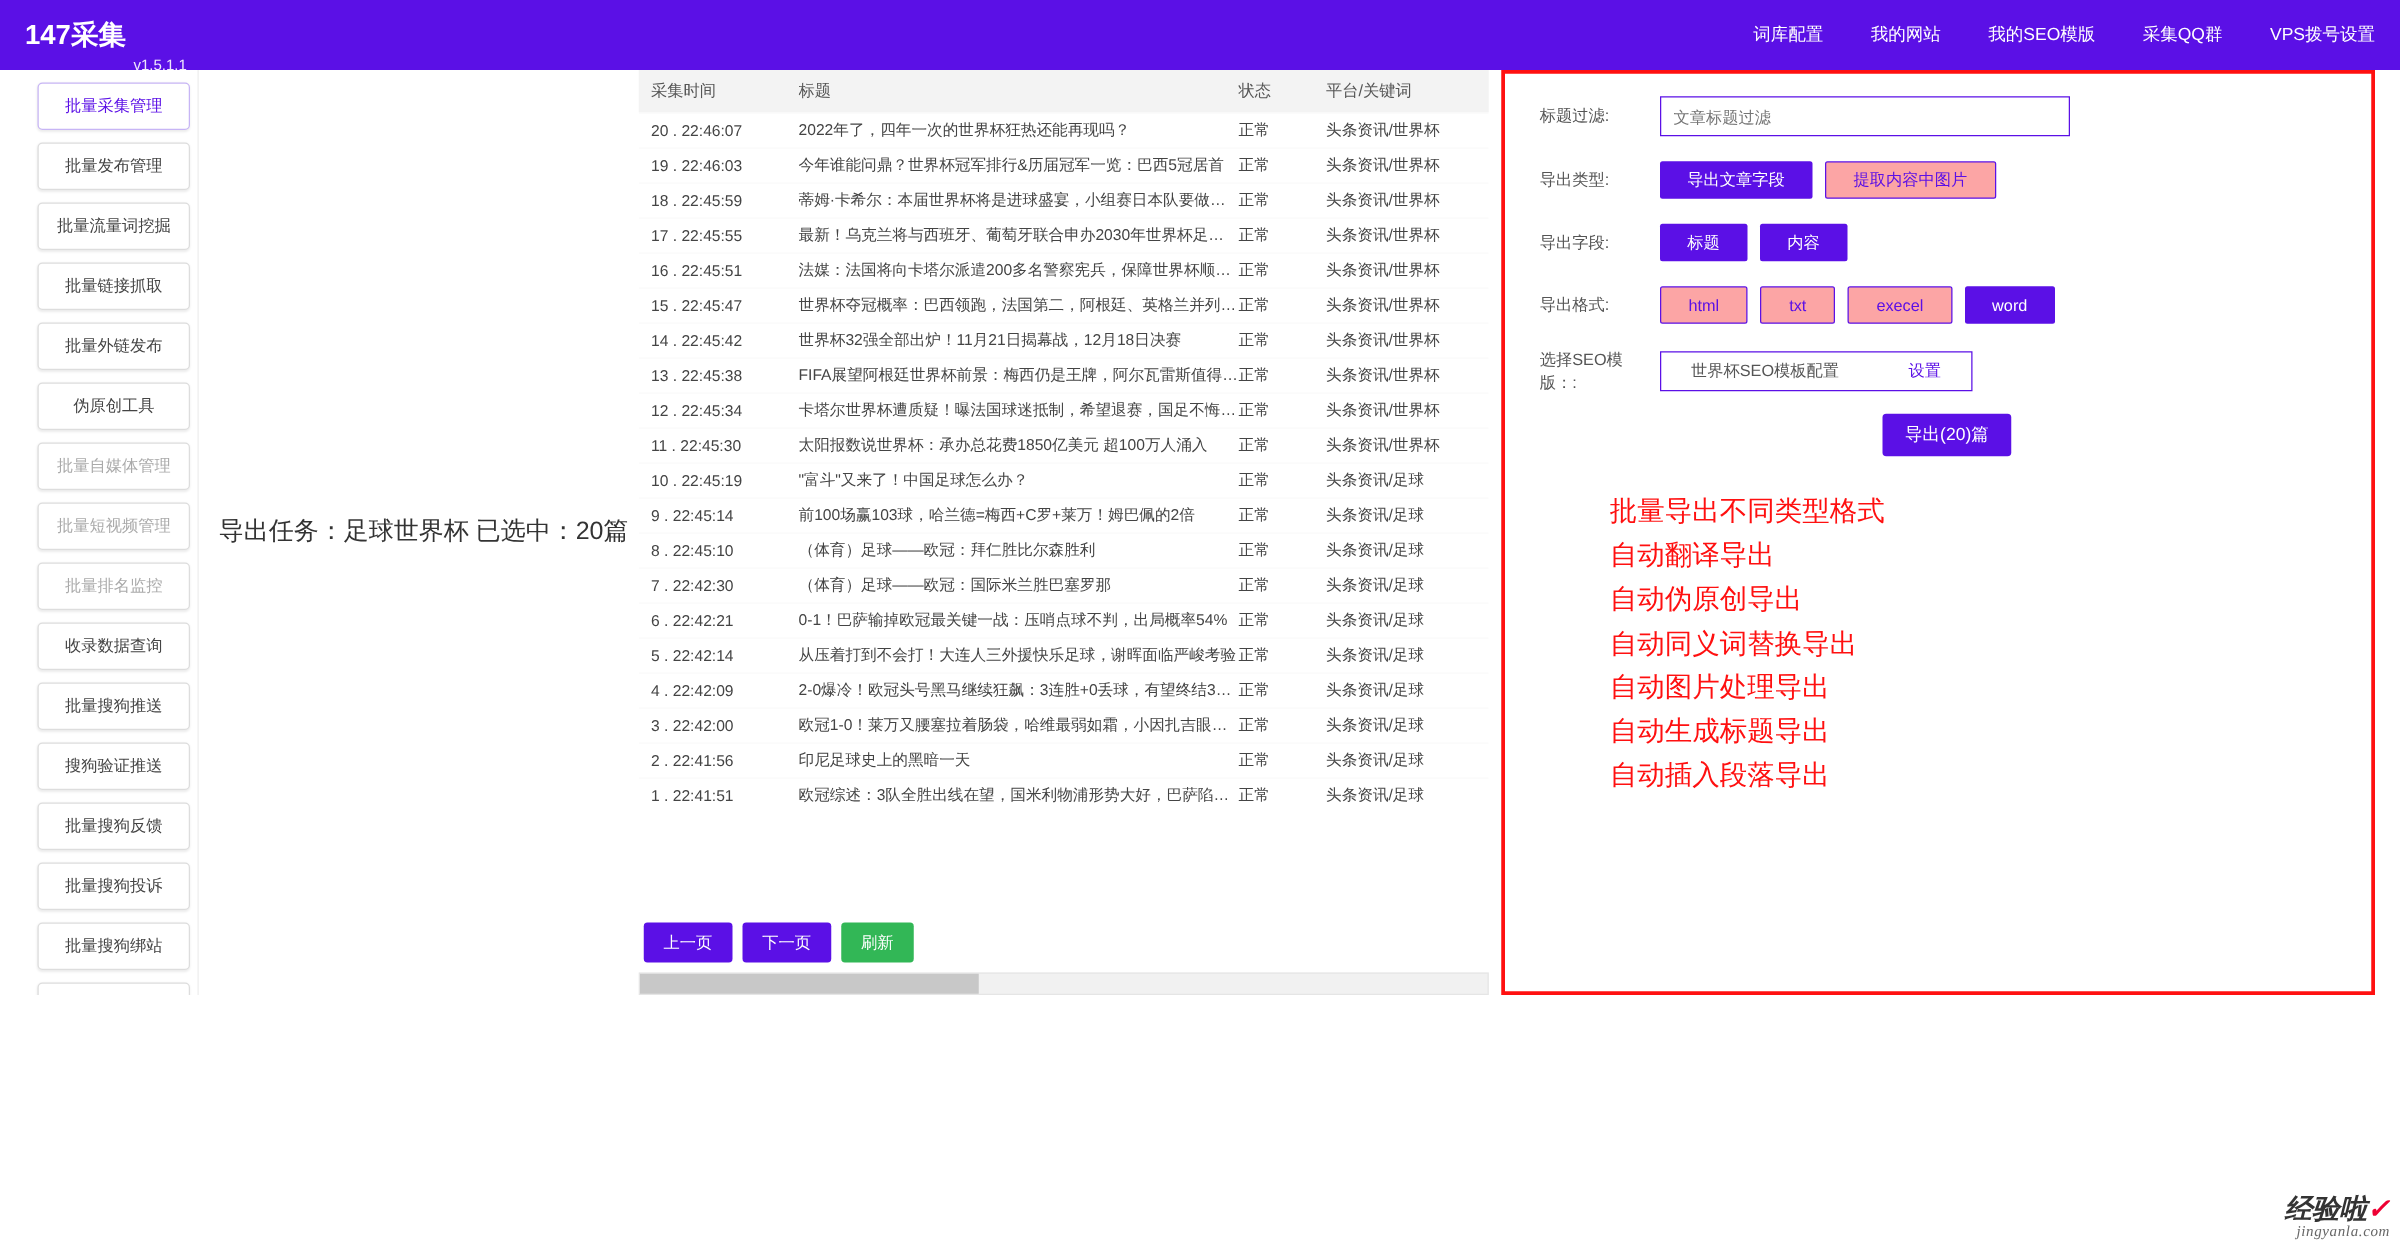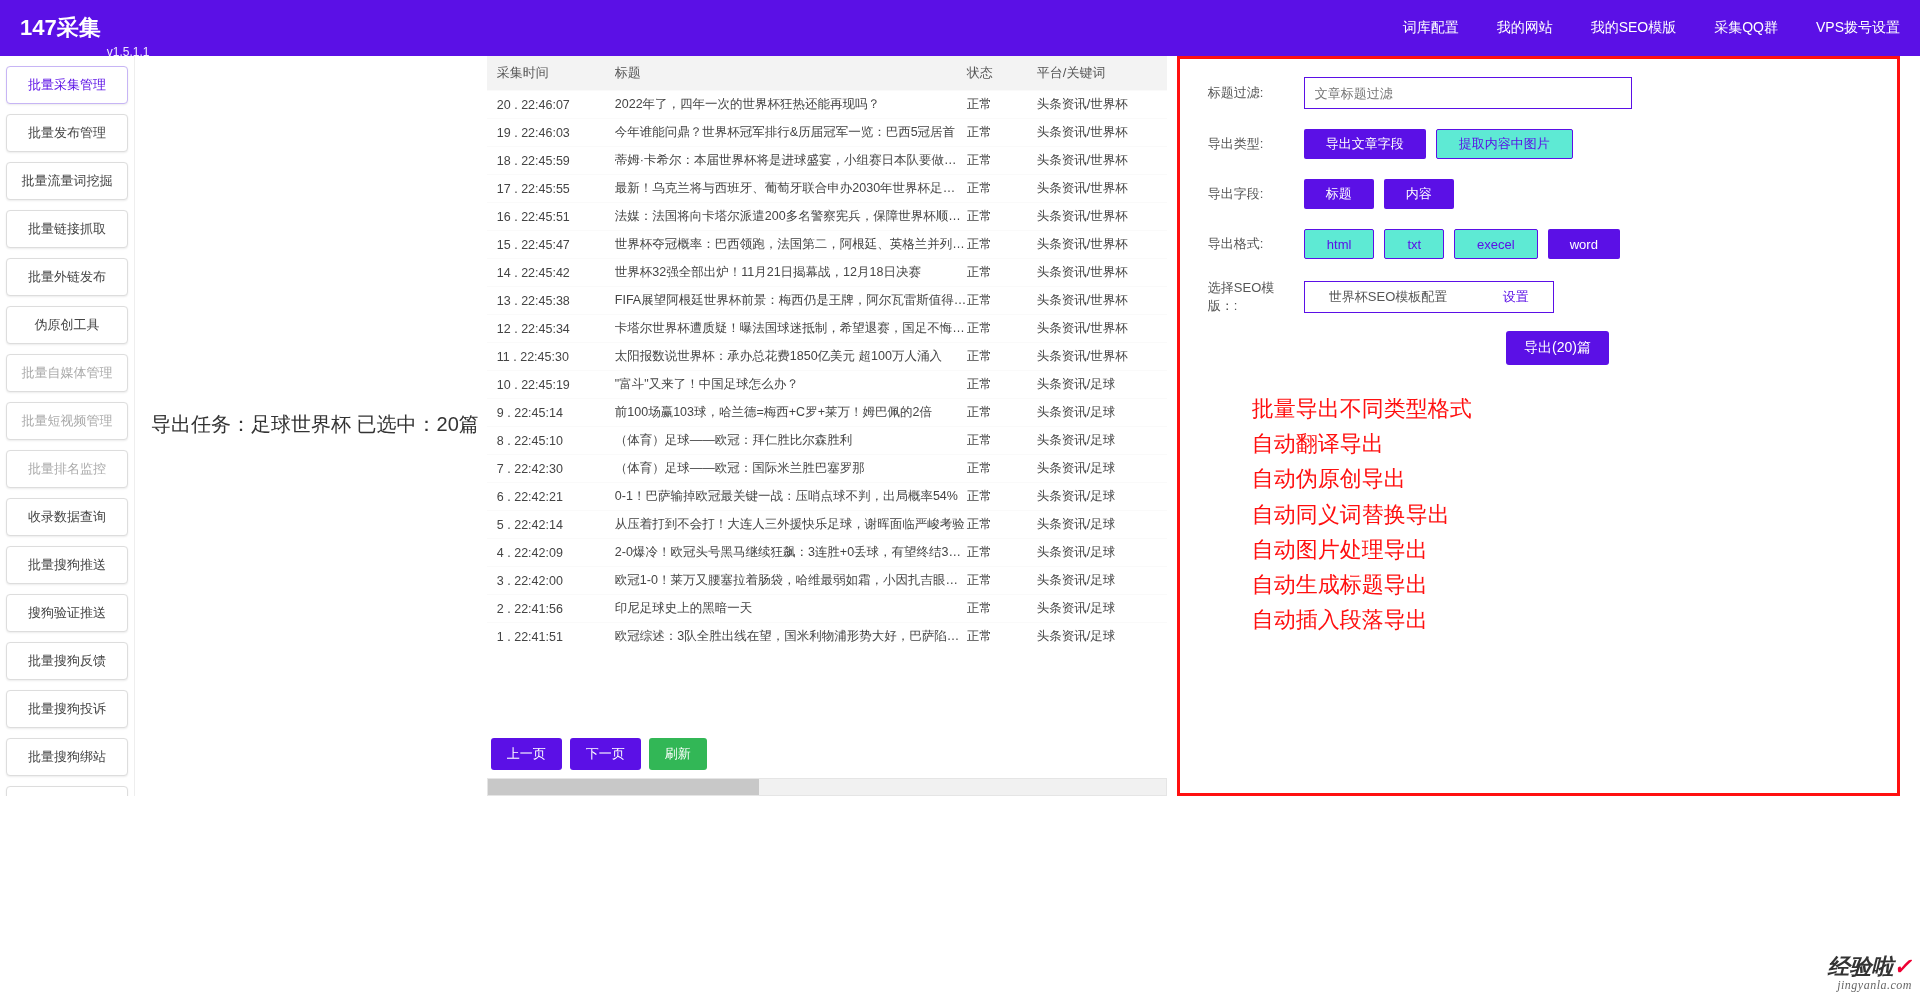--- a/index.html
+++ b/index.html
@@ -8,21 +8,21 @@
   
   .hdr { background: #5b10e6; color: #fff; height: 56px; display: flex; align-items: center; padding: 0 20px; }
   .hdr .brand { font-size: 22px; font-weight: 600; }
   .hdr .ver { font-size: 12px; margin-left: 6px; opacity: .9; margin-top: 48px; }
   .hdr .sp { flex: 1; }
   .hdr .nav { display: flex; gap: 38px; font-size: 14px; }
   .hdr .nav span { cursor: pointer; }
 
   
   .wrap { display: flex; height: 740px; }
-  .sb { width: 135px; padding: 10px 6px; border-right: 1px solid #eee; overflow: hidden; }
+  .sb { width: 135px; padding: 10px 6px; border-right: 1px solid #eee; overflow: hidden; margin-left: 24px; }
   .sb .btn { display:block; width: 100%; background: #fff; border: 1px solid #ddd; border-radius: 4px; box-shadow: 0 1px 2px rgba(0,0,0,.08); padding: 9px 4px; margin-bottom: 10px; font-size: 13px; color:#444; text-align:center; cursor:pointer;}
   .sb .btn.active { color:#5b10e6; border-color:#c7b5f5; }
   .sb .btn.dis { color:#aaa; }
 
   .ct { flex:1; display:flex; flex-direction:row; padding:0 0 0 12px; min-width:0; }
 
   .ttlrow { display:flex; align-items:center; padding:10px 8px 14px 4px; }
   .ttlrow .ttl { font-size: 20px; color:#333; }
   .ttlrow .sp2 { flex:1; }
   .ttlrow .tb { display:flex; gap:14px; padding-right:20px;}
@@ -48,27 +48,27 @@
   .hscroll .thumb{ position:absolute; left:0; top:0; height:100%; width:40%; background:#c8c8c8;}
 
   
   .right { flex:1; border:3px solid #ff1010; padding:18px 28px 24px; min-width:0;}
   .frow { display:flex; align-items:center; margin-bottom:20px;}
   .flabel { width:96px; font-size:13px; color:#555; flex-shrink:0;}
   .inp { flex:0 0 328px; border:1px solid #5b10e6; height:32px; padding:0 10px; font-size:13px; color:#888;}
   .seg { display:flex; gap:10px;}
   .seg .b { height:30px; padding:0 22px; display:flex; align-items:center; font-size:13px; border-radius:2px; cursor:pointer; }
   .seg .on { background:#5b10e6; color:#fff; }
-  .seg .off { background:#5eead4; color:#5b10e6; border:1px solid #5b10e6;}
+  .seg .off { background:#fca5a5; color:#5b10e6; border:1px solid #5b10e6;}
   .seosel { display:flex; align-items:center; border:1px solid #5b10e6; height:32px; width:250px; padding:0 24px; justify-content:space-between;}
   .seosel .v{ font-size:13px; color:#555;}
   .seosel .set{ font-size:13px; color:#5b10e6; cursor:pointer;}
   .exportrow { display:flex; justify-content:flex-end; margin: -4px 260px 26px 0;}
   .exportbtn { background:#5b10e6; color:#fff; border:none; border-radius:3px; padding:8px 18px; font-size:14px; cursor:pointer;}
-  .redlist { margin-left:44px;}
+  .redlist { margin-left:56px;}
   .redlist div { color:#ff1010; font-size:22px; font-weight:500; line-height:1.6;}
 
   
   .wm { position:fixed; right:8px; bottom:6px; font-style:italic; font-family: "Comic Sans MS", cursive;}
   .wm .a{ color:#333; font-size:22px; font-weight:700;}
   .wm .chk{ color:#e03; font-size:22px; font-weight:700;}
   .wm .b{ display:block; font-size:12px; color:#666; letter-spacing:.5px; text-align:right; margin-top:-4px;}
 </style>
 </head>
 <body>

